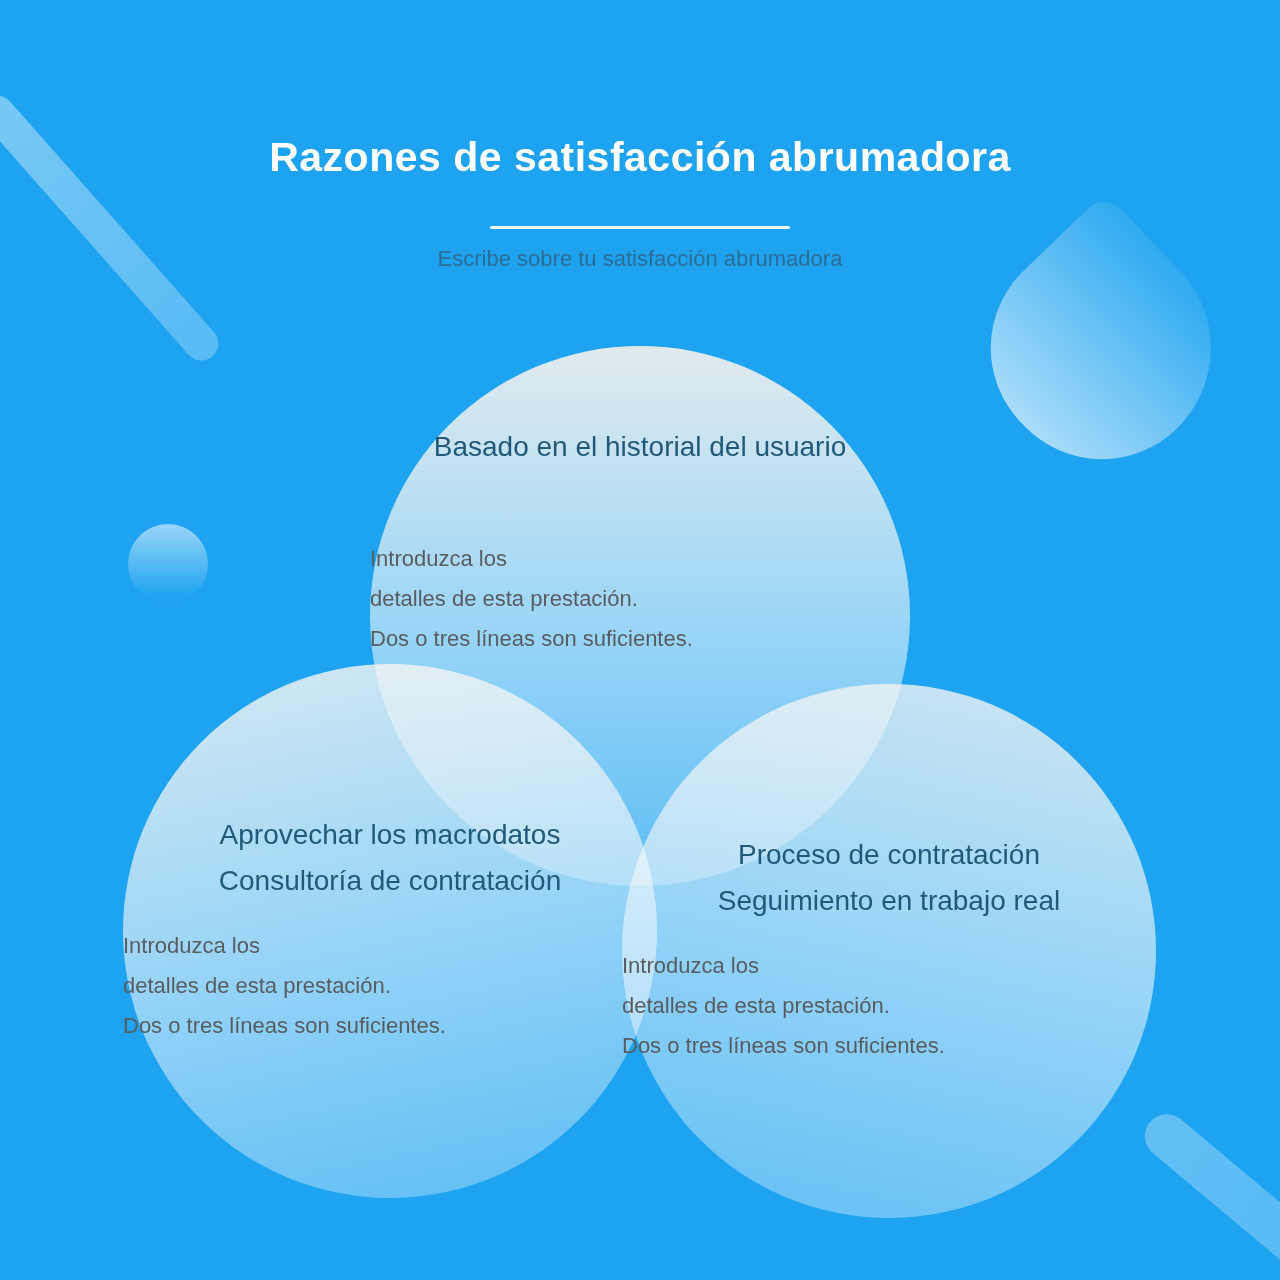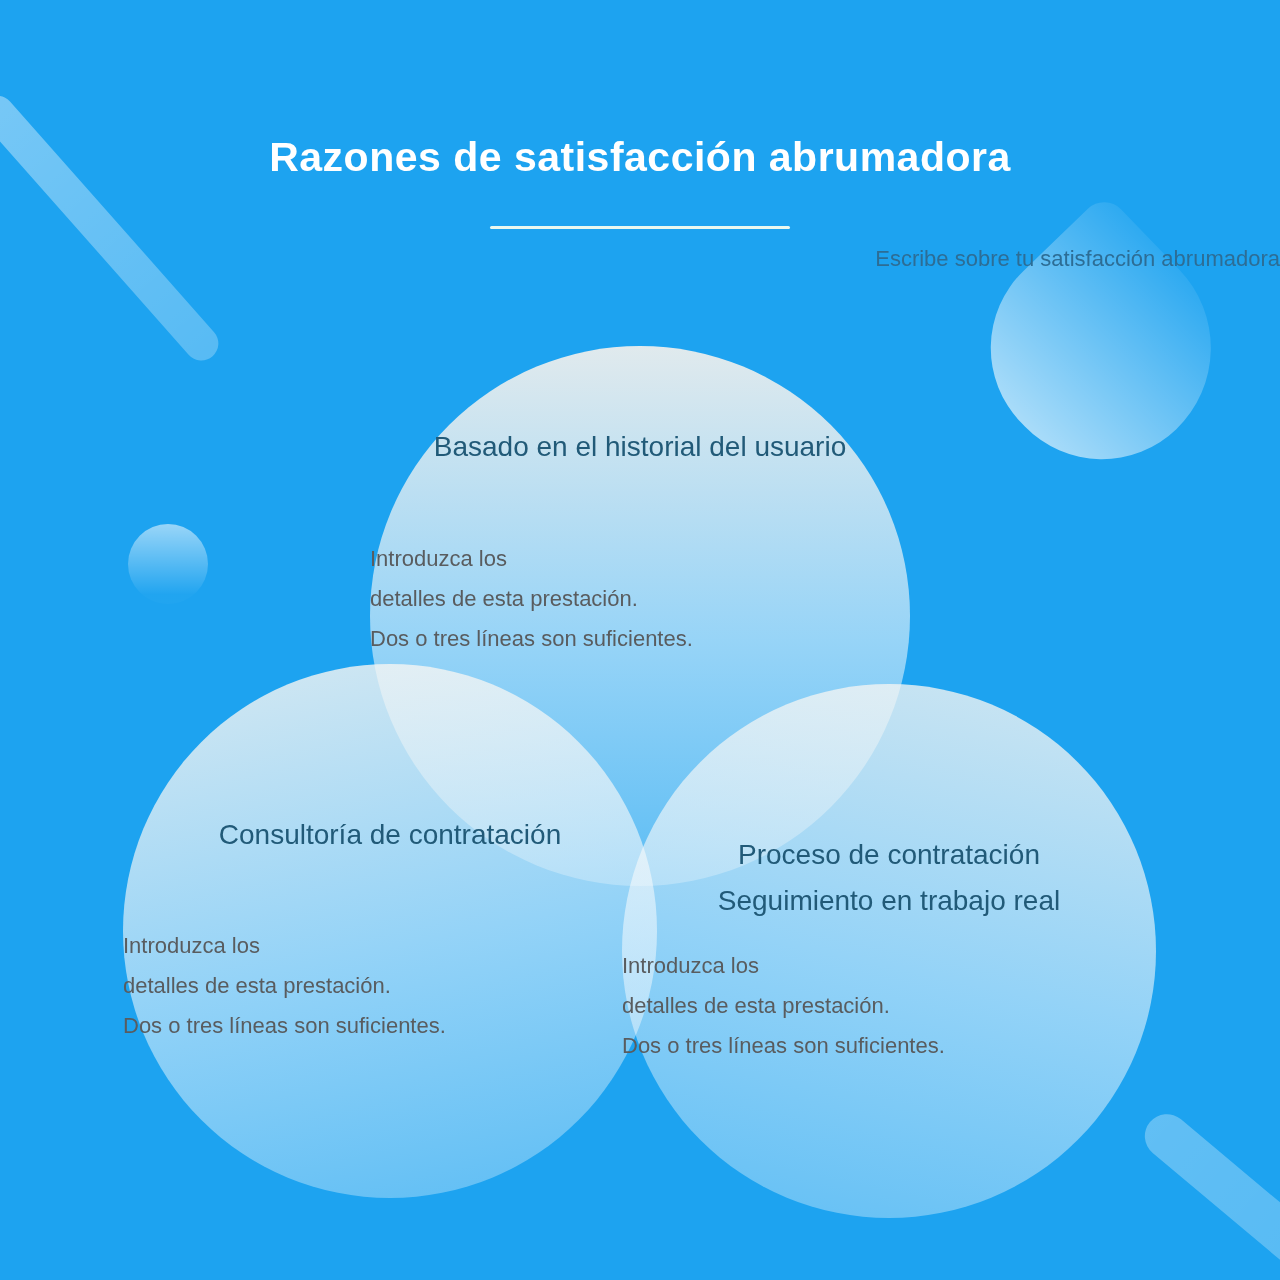--- a/index.html
+++ b/index.html
@@ -62,21 +62,21 @@
     position:absolute; top:226px; left:50%;
     width:300px; height:3px;
     margin-left:-150px;
     border-radius:2px;
     background:#e9f8ef;
   }
 
   .subtitle {
     position:absolute; top:246px; left:0;
     width:100%;
-    text-align:right;
+    text-align:center;
     font-size:22px;
     color:#2d6d95;
   }
 
   
   .venn {
     position:absolute;
     border-radius:50%;
   }
   .venn-top {
@@ -142,20 +142,21 @@
     </div>
     <div class="venn-body">
       <div>Introduzca los</div>
       <div>detalles de esta prestación.</div>
       <div>Dos o tres líneas son suficientes.</div>
     </div>
   </div>
 
   <div class="venn venn-left venn-side">
     <div class="venn-heading">
+      <div>Aprovechar los macrodatos</div>
       <div>Consultoría de contratación</div>
     </div>
     <div class="venn-body">
       <div>Introduzca los</div>
       <div>detalles de esta prestación.</div>
       <div>Dos o tres líneas son suficientes.</div>
     </div>
   </div>
 
   <div class="venn venn-right venn-side">

